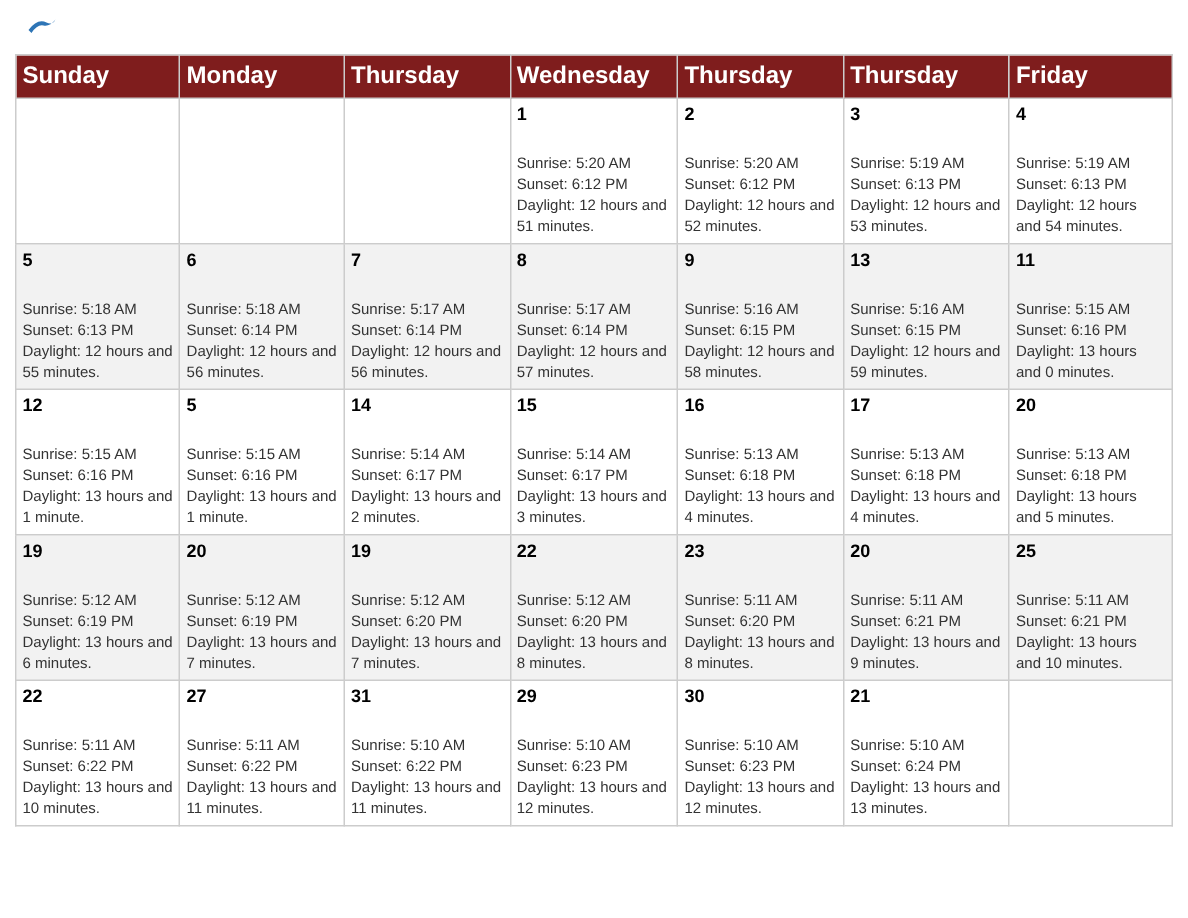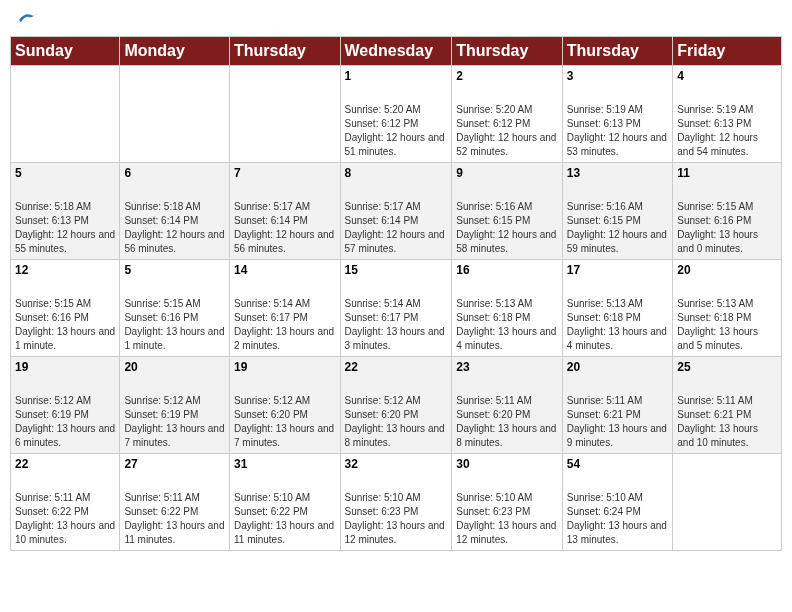--- a/index.html
+++ b/index.html
@@ -227,27 +227,27 @@
         </td>
         <td>
           <span class="day-num">27</span>
           <div class="day-info">Sunrise: 5:11 AM<br>Sunset: 6:22 PM<br>Daylight: 13 hours and 11 minutes.</div>
         </td>
         <td>
           <span class="day-num">31</span>
           <div class="day-info">Sunrise: 5:10 AM<br>Sunset: 6:22 PM<br>Daylight: 13 hours and 11 minutes.</div>
         </td>
         <td>
-          <span class="day-num">32</span>
+          <span class="day-num">29</span>
           <div class="day-info">Sunrise: 5:10 AM<br>Sunset: 6:23 PM<br>Daylight: 13 hours and 12 minutes.</div>
         </td>
         <td>
           <span class="day-num">30</span>
           <div class="day-info">Sunrise: 5:10 AM<br>Sunset: 6:23 PM<br>Daylight: 13 hours and 12 minutes.</div>
         </td>
         <td>
-          <span class="day-num">54</span>
+          <span class="day-num">21</span>
           <div class="day-info">Sunrise: 5:10 AM<br>Sunset: 6:24 PM<br>Daylight: 13 hours and 13 minutes.</div>
         </td>
         <td class="empty-cell"></td>
       </tr>
     </tbody>
 </table>
 
 </body></html>

